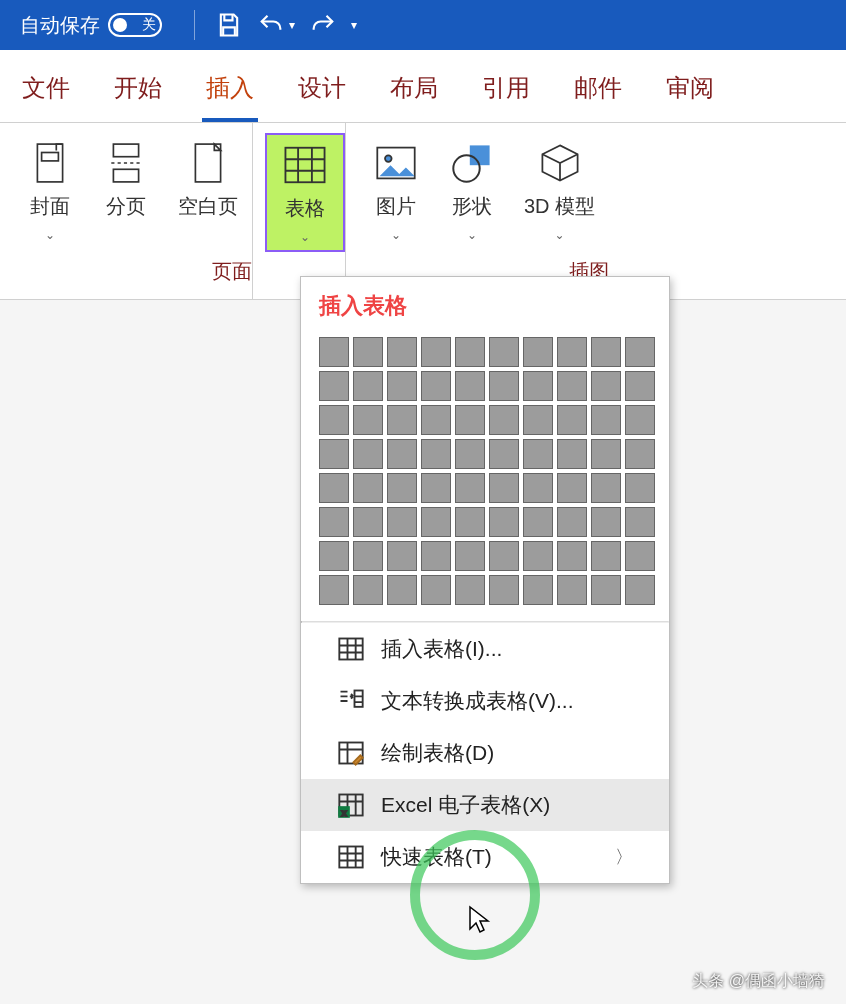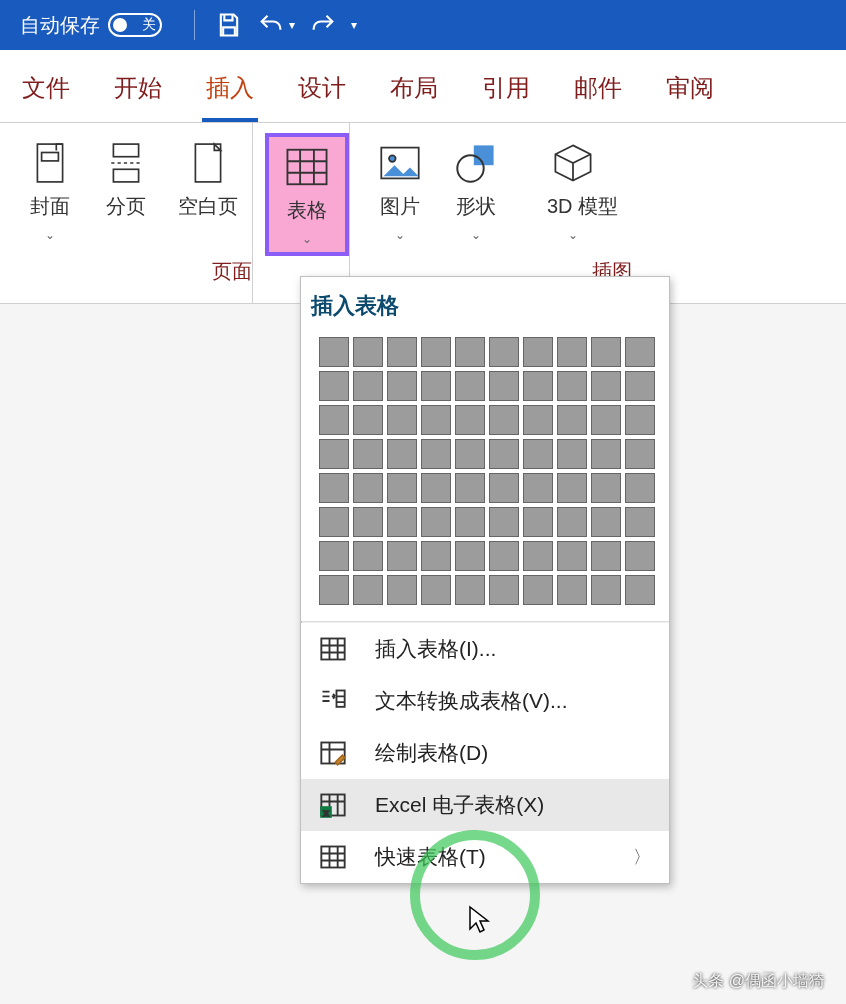--- a/index.html
+++ b/index.html
@@ -94,22 +94,22 @@
     display: flex;
     flex-direction: column;
     align-items: center;
     padding: 6px 14px;
     cursor: pointer;
     font-size: 20px;
     color: #333;
     gap: 6px;
   }
   .ribbon-item.active-drop {
-    background: #f9a8d4;
-    border: 4px solid #8b5cf6;
+    background: #bef264;
+    border: 2px solid #8b5cf6;
   }
   .ribbon-icon {
     width: 48px;
     height: 48px;
     display: flex;
     align-items: center;
     justify-content: center;
   }
   .ribbon-item .chev { font-size: 12px; color: #666; margin-top: 2px; }
   .group-label {
@@ -124,22 +124,22 @@
     top: 276px;
     width: 370px;
     background: #fff;
     border: 1px solid #bfbfbf;
     box-shadow: 2px 3px 8px rgba(0,0,0,0.25);
     z-index: 10;
   }
   .drop-title {
     font-size: 22px;
     font-weight: 600;
-    padding: 14px 18px 10px 10px;
-    color: #0c4a6e;
+    padding: 14px 18px 10px 18px;
+    color: #ef4444;
   }
   .grid-picker {
     display: grid;
     grid-template-columns: repeat(10, 30px);
     grid-template-rows: repeat(8, 30px);
     gap: 4px;
     padding: 6px 18px 16px 18px;
   }
   .cell {
     width: 30px;
@@ -147,25 +147,25 @@
     background: #9c9c9c;
     border: 1px solid #666;
   }
   .drop-divider {
     border-top: 1px solid #ddd;
     margin: 0;
   }
   .menu-item {
     display: flex;
     align-items: center;
-    padding: 12px 18px;
+    padding: 12px 36px;
     font-size: 21px;
     color: #222;
     cursor: pointer;
-    gap: 28px;
+    gap: 16px;
   }
   .menu-item.hover { background: #e8e8e8; }
   .menu-icon { width: 28px; height: 28px; flex-shrink: 0; }
   .menu-arrow { margin-left: auto; font-size: 18px; color: #555; }
   
   .circle-highlight {
     position: absolute;
     left: 410px;
     top: 830px;
     width: 130px;
@@ -313,21 +313,21 @@
         <span>形状</span>
         <span class="chev">⌄</span>
       </div>
       <div class="ribbon-item">
         <div class="ribbon-icon">
           <svg viewBox="0 0 40 40" width="44" height="44" fill="none" stroke="#333" stroke-width="1.6">
             <path d="M20 4l16 8v16l-16 8-16-8V12z"></path>
               <path d="M4 12l16 8 16-8M20 20v16"></path>
           </svg>
         </div>
-        <span style="white-space:pre-line;text-align:center;margin-left:19px;">3D 模型</span>
+        <span style="white-space:pre-line;text-align:center;">3D 模型</span>
         <span class="chev">⌄</span>
       </div>
     </div>
     <div class="group-label">插图</div>
   </div>
 </div>
 
 <div class="dropdown">
   <div class="drop-title">插入表格</div>
   <div class="grid-picker" id="grid-picker">

